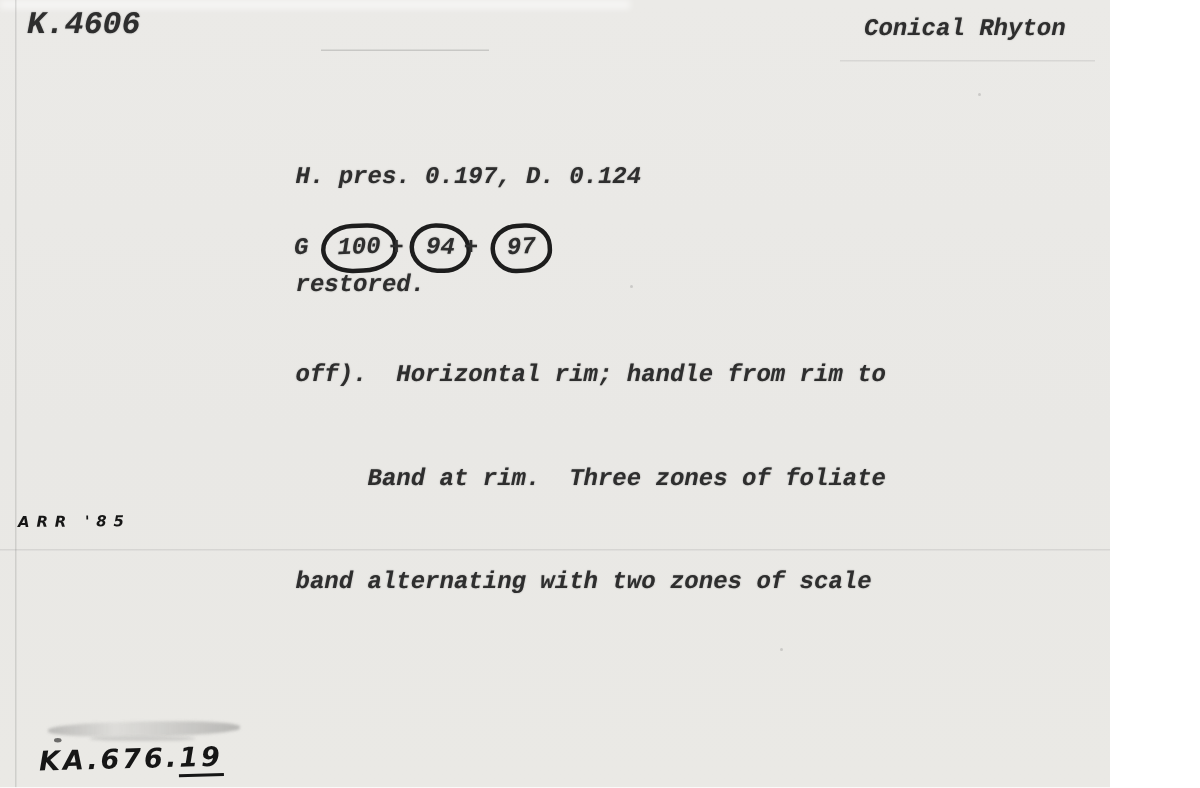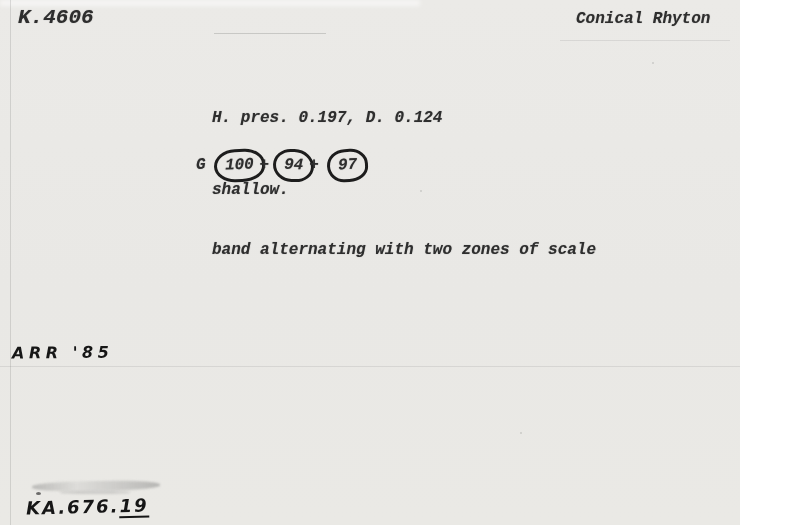--- a/index.html
+++ b/index.html
@@ -23,21 +23,21 @@
   .rule-b{left:214px;top:33px;width:112px;background:rgba(110,110,110,.28);}
   .rule-c{left:560px;top:40px;width:170px;background:rgba(120,120,120,.16);}
   .speck{position:absolute;width:2px;height:2px;border-radius:50%;background:rgba(60,60,60,.18);}
 
   
   .typed{
     position:absolute;color:#2e2e2e;font-weight:bold;font-size:16px;
     white-space:pre;letter-spacing:0px;
     text-shadow:0 0 1px rgba(46,46,46,.45);
   }
-  .block .line{height:auto;margin-left:15px;}
+  .block .line{height:auto;}
   #catalog-number{left:18px;top:6px;font-size:21px;}
   #vessel-type{left:576px;top:10px;}
   #measurements{left:197px;top:58px;line-height:24px;}
   #description{left:197px;top:193px;line-height:23px;}
 
   
   #inventory-line{left:196px;top:147px;display:flex;align-items:center;height:36px;}
   #inventory-line .prefix{margin-right:6px;}
   .circled{
     display:inline-block;text-align:center;
@@ -45,21 +45,21 @@
     line-height:24px;
   }
   .circled.c0{border-radius:50% 48% 55% 50% / 62% 55% 55% 58%;transform:rotate(-2deg);}
   .circled.c1{border-radius:48% 55% 50% 52% / 55% 60% 52% 58%;transform:rotate(2deg);margin-left:6px;}
   .circled.c2{border-radius:52% 50% 55% 48% / 58% 55% 52% 60%;transform:rotate(-3deg);margin-left:10px;}
   .plus{margin-left:-5px;margin-right:-2px;z-index:2;}
   #kpab{left:677px;top:150px;}
 
   
   .hand{position:absolute;color:#161616;font-family:"DejaVu Sans",sans-serif;font-weight:bold;}
-  #initials{left:12px;top:343px;font-size:16px;letter-spacing:4.5px;word-spacing:0px;transform:rotate(-.5deg);}
+  #initials{left:12px;top:343px;font-size:10px;letter-spacing:4.5px;word-spacing:0px;transform:rotate(-.5deg);}
   #museum-number{left:26px;top:496px;font-size:18px;letter-spacing:2px;transform:rotate(-1.5deg);}
   #museum-number .underlined{border-bottom:2px solid #161616;padding-bottom:0px;}
 
   
   #smudge{
     position:absolute;left:32px;top:481px;width:128px;height:10px;
     background:linear-gradient(90deg,rgba(110,110,110,.38),rgba(165,165,165,.18) 35%,rgba(120,120,120,.30) 75%,rgba(100,100,100,.38));
     border-radius:45%;filter:blur(1.2px);transform:rotate(-1deg);
   }
   #smudge-dot{position:absolute;left:36px;top:492px;width:5px;height:3px;background:rgba(40,40,40,.65);border-radius:50%;filter:blur(.4px);}
@@ -80,34 +80,36 @@
   <div class="speck" style="left:652px;top:62px;"></div>
   <div class="speck" style="left:758px;top:228px;"></div>
   <div class="speck" style="left:520px;top:432px;"></div>
 
   <div id="catalog-number" class="typed">K.4606</div>
 
   <div id="vessel-type" class="typed">Conical Rhyton</div>
 
   <div id="measurements" class="typed block">
     <div class="line">H. pres. 0.197, D. 0.124</div>
-    <div class="line">shallow.</div>
+    <div class="line">restored.</div>
   </div>
 
   <div id="inventory-line" class="typed">
     <span class="prefix">G</span>
     <span class="circled c0">100</span>
     <span class="plus">+</span>
     <span class="circled c1">94</span>
     <span class="plus">+</span>
     <span class="circled c2">97</span>
   </div>
 
 
   <div id="description" class="typed block">
+    <div class="line">off).  Horizontal rim; handle from rim to</div>
+    <div class="line">     Band at rim.  Three zones of foliate</div>
     <div class="line">band alternating with two zones of scale</div>
     
     
   </div>
 
   <div id="initials" class="hand">ARR '85</div>
 
   <div id="smudge"></div>
   <div id="smudge-dot"></div>
   <div id="smudge-tail"></div>

